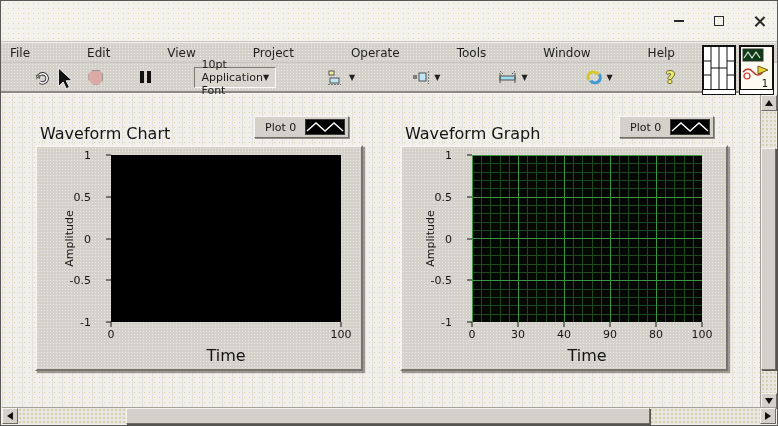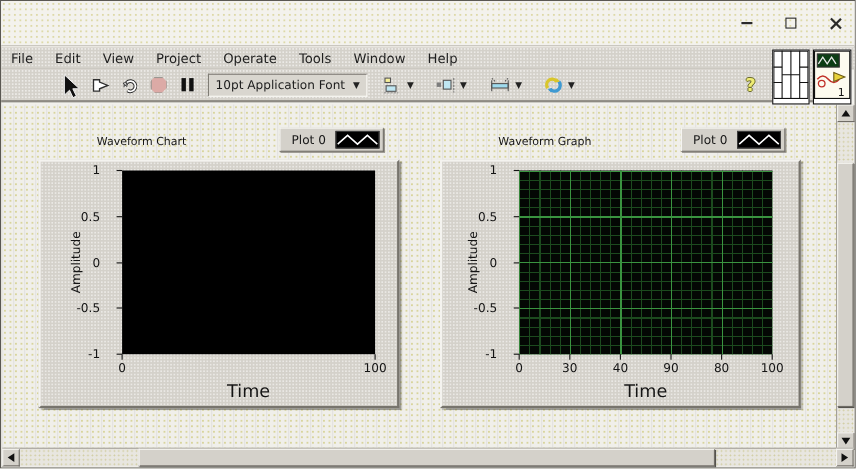--- a/index.html
+++ b/index.html
@@ -12,20 +12,21 @@
   }
   .dots-light {
     background-color:#f3f2ed;
     background-image: radial-gradient(#ddd9a8 0.7px, transparent 1px);
     background-size:5px 5px;
   }
   .chrome {
     background-color:#d4d1ca;
     background-image: radial-gradient(rgba(255,255,255,.55) 0.6px, transparent 1px);
     background-size:3px 3px;
+    gap:37px;
   }
 
   
   .titlebar { position:absolute; top:0; left:0; right:0; height:41px;
     border-bottom:1px solid #c6c3bb; display:flex; align-items:center; justify-content:center; }
   .title { font-size:13px; color:#1b1b1b; }
   .win-controls { position:absolute; right:10px; top:0; height:100%;
     display:flex; align-items:center; gap:24px; }
   .wc-btn { width:16px; height:16px; display:flex; align-items:center; justify-content:center; }
   .glyph-min { width:10px; height:2px; background:#2a2a2a; }
@@ -35,22 +36,22 @@
     width:1.6px; height:13px; background:#2a2a2a; }
   .glyph-close::before { transform:rotate(45deg); }
   .glyph-close::after { transform:rotate(-45deg); }
 
   
   .menubar { position:absolute; top:42px; left:0; right:0; height:20px;
     display:flex; align-items:center; padding-left:7px; border-bottom:1px solid #c9c6bf; }
   .menu-item { font-size:12px; color:#1f1f1f; padding:2px 10px 2px 2px; margin-right:8px; }
 
   
-  .toolbar { position:absolute; top:62px; left:0; right:4px; height:30px;
-    border-bottom:2px solid #8d8a83; display:flex; align-items:center; padding-left:78px; }
+  .toolbar { position:absolute; top:62px; left:0; right:16px; height:30px;
+    border-bottom:2px solid #8d8a83; display:flex; align-items:center; padding-left:78px;justify-content:flex-end; }
   .tb-btn { width:26px; height:24px; display:flex; align-items:center; justify-content:center; }
   .stop-octagon { width:15px; height:15px; background:#dcaaa6; border:1px solid #9a9792;
     clip-path:polygon(30% 0,70% 0,100% 30%,100% 70%,70% 100%,30% 100%,0 70%,0 30%); }
   .pause-bars { display:flex; gap:3px; }
   .pause-bars i { width:4px; height:12px; background:#111; }
   .font-combo { width:145px; height:21px; margin:0 10px 0 6px; display:flex; align-items:center;
     background:#d9d6cf; border:1px solid; border-color:#7f7c75 #fbfaf6 #fbfaf6 #7f7c75;
     padding:0 6px; font-size:11px; color:#1c1c1c; }
   .font-combo .arrow { margin-left:auto; font-size:8px; color:#222; }
   .tool-dd { display:flex; align-items:center; gap:3px; padding:2px 4px; margin-right:12px; }
@@ -63,21 +64,21 @@
   .pane { border:1px solid #111; background:#fff; }
 
   
   .panel { position:absolute; top:94px; left:1px; right:1px; bottom:18px;
     background-color:#f0efea;
     background-image:
       linear-gradient(to right, rgba(160,160,170,.18) 1px, transparent 1px),
       radial-gradient(#d8d49c 0.8px, transparent 1px);
     background-size:10px 10px, 5px 5px; }
 
-  .chart-label { position:absolute; font-size:10px; color:#141414;margin-left:48px; }
+  .chart-label { position:absolute; font-size:16px; color:#141414; }
   .legend { position:absolute; height:22px; display:flex; align-items:center; gap:9px;
     padding:0 3px 0 10px; background:#d4d1ca;
     border:1px solid; border-color:#f6f5f1 #706d66 #706d66 #f6f5f1;
     box-shadow:1px 1px 0 #96938c; font-size:11px; color:#161616; }
   .legend .swatch { width:40px; height:16px; background:#000; border:1px solid #3a3a3a; }
 
   .chart-box { position:absolute; width:328px; height:226px; background:#d4d1ca;
     background-image: radial-gradient(rgba(255,255,255,.5) 0.6px, transparent 1px);
     background-size:3px 3px;
     border:2px solid; border-color:#f4f3ef #77746d #77746d #f4f3ef;

